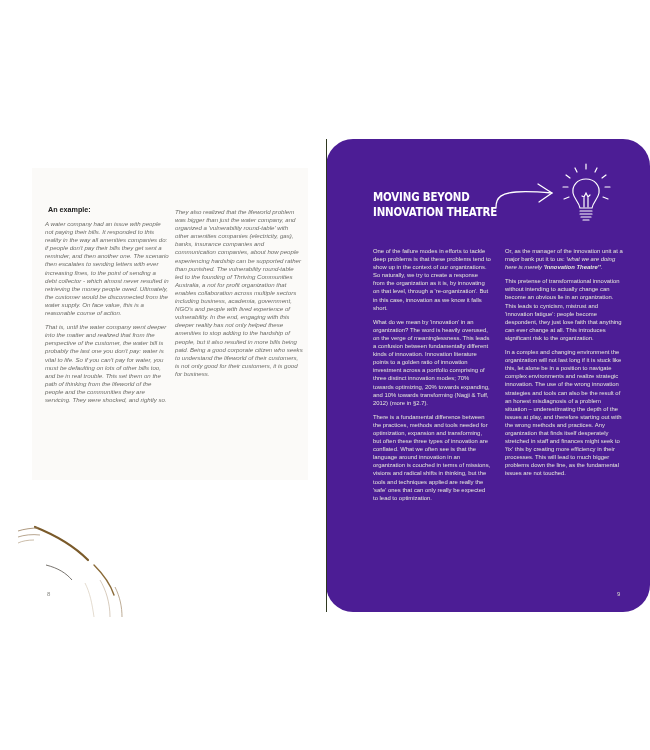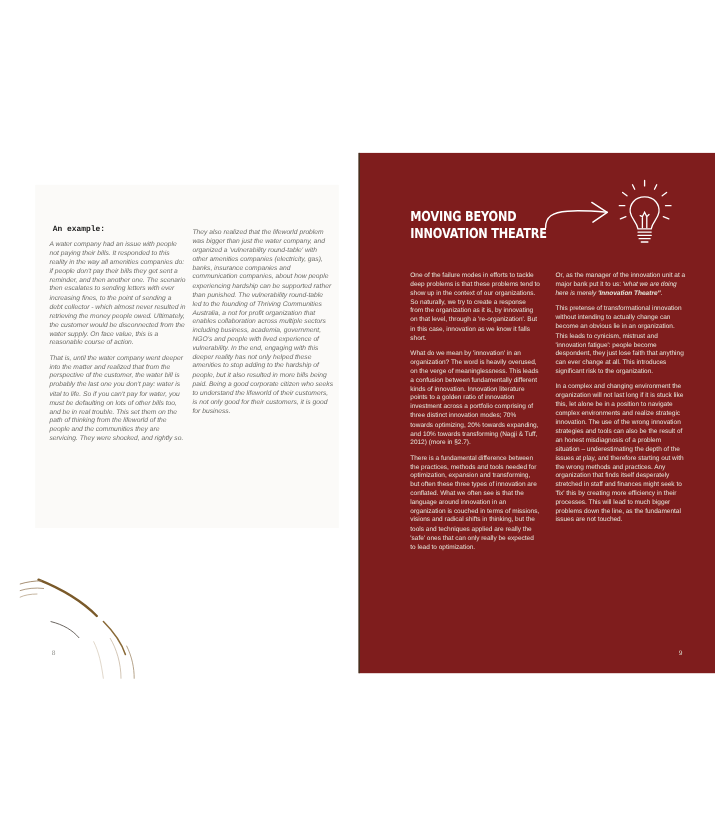--- a/index.html
+++ b/index.html
@@ -3,27 +3,27 @@
 <meta charset="utf-8">
 <style>
   html,body{margin:0;padding:0;}
   body{width:650px;height:750px;background:#ffffff;position:relative;overflow:hidden;font-family:"Liberation Sans",sans-serif;}
   .spread{position:absolute;inset:0;}
   .left-page{position:absolute;left:0;top:0;width:326px;height:750px;background:#ffffff;}
   .example-box{position:absolute;left:32px;top:168px;width:276px;height:312px;background:#fbfaf8;}
   .ex-col{position:absolute;top:0;}
   .ex-col-1{left:13px;width:124px;top:37px;}
   .ex-col-2{left:143px;width:128px;top:40px;}
-  .ex-heading{font-weight:bold;font-size:7.2px;color:#222;margin:0 0 6px 3px;font-family:Liberation Mono, monospace;}
+  .ex-heading{font-weight:bold;font-size:7.2px;color:#222;margin:0 0 6px 3px;}
   .ex-p{font-style:italic;font-size:6.1px;line-height:8.1px;color:#6b6b66;margin:0 0 6px 0;}
   .page-num{position:absolute;font-size:6px;color:#8a8a85;}
   .page-num.left{left:47px;top:591px;}
   .page-num.right{left:617px;top:591px;color:#d8dccb;}
   .brush{position:absolute;left:10px;top:525px;width:120px;height:95px;}
-  .right-page{position:absolute;left:326px;top:139px;width:324px;height:473px;background:#7f1d1d;}
+  .right-page{position:absolute;left:326px;top:139px;width:324px;height:473px;background:#4c1d95;border-radius:27px;}
   .right-edge{position:absolute;left:326px;top:139px;width:1px;height:473px;background:#2f3820;}
   .title{position:absolute;left:47px;top:50px;font-family:"DejaVu Sans",sans-serif;font-weight:bold;color:#ffffff;font-size:12.5px;line-height:15px;letter-spacing:-0.2px;transform:scaleX(0.82);transform-origin:left top;}
   .title div{white-space:nowrap;}
   .arrow{position:absolute;left:168px;top:38px;width:62px;height:32px;}
   .bulb{position:absolute;left:229px;top:22px;width:62px;height:64px;}
   .col{position:absolute;font-size:5.9px;line-height:8.1px;color:#e6e8dc;}
   .col-1{left:47px;top:108px;width:118px;}
   .col-2{left:179px;top:108px;width:118px;}
   .col p{margin:0 0 6px 0;}
   .quote{font-style:italic;}

